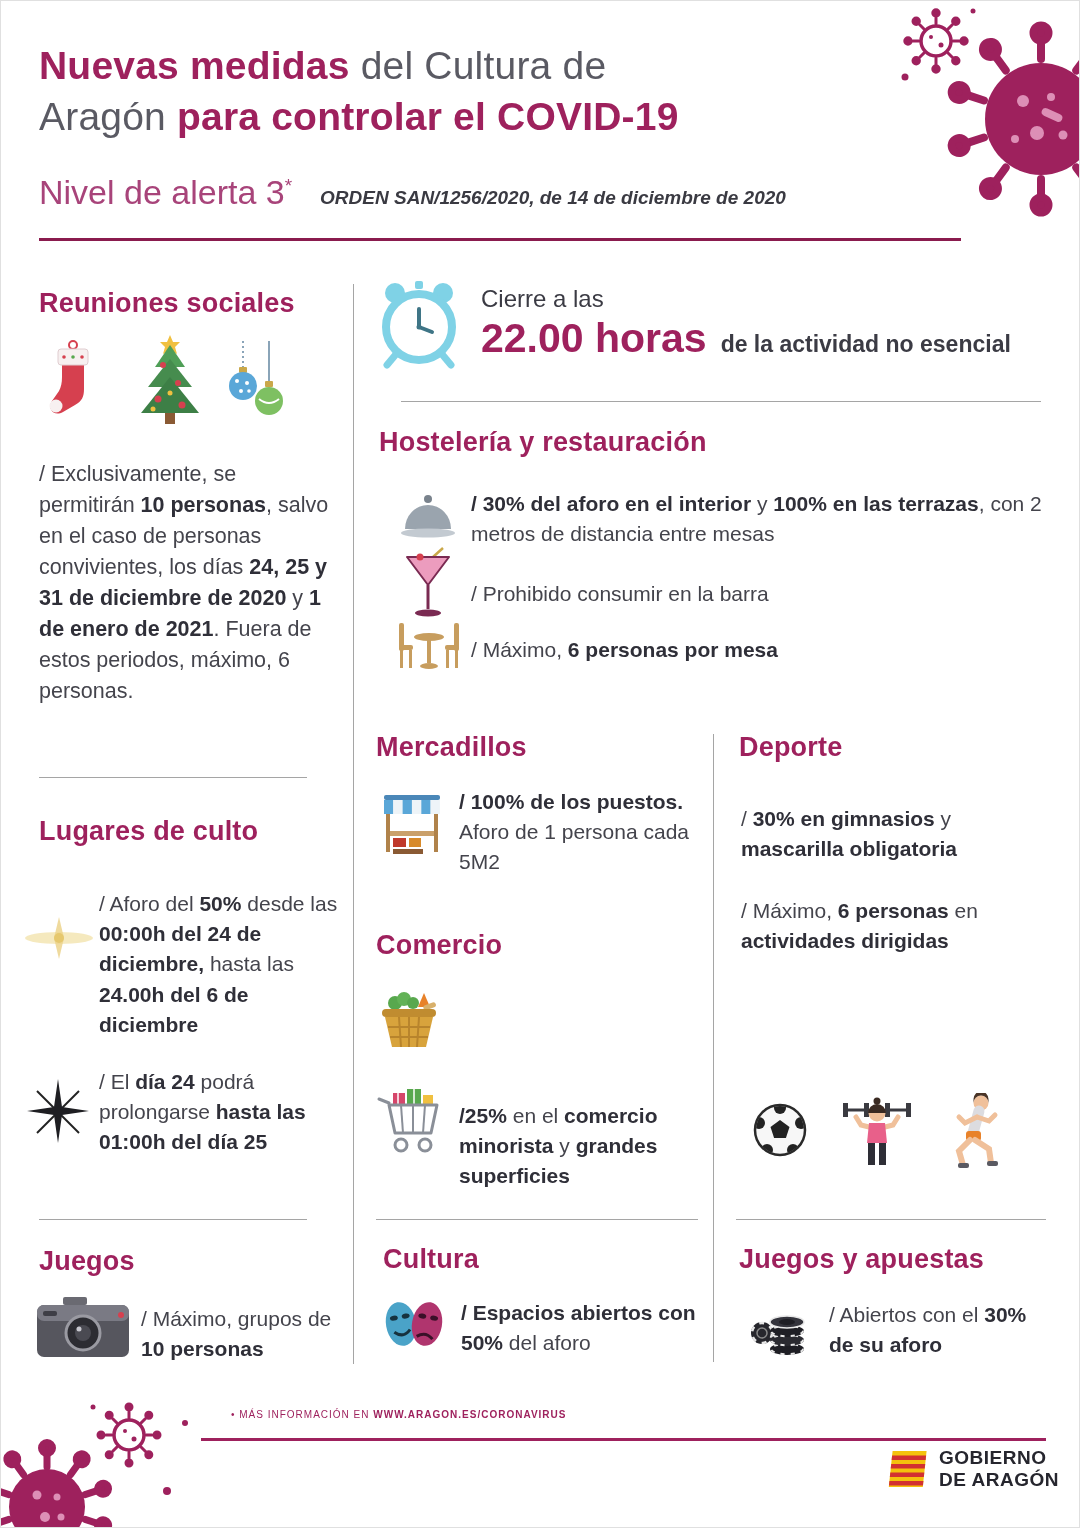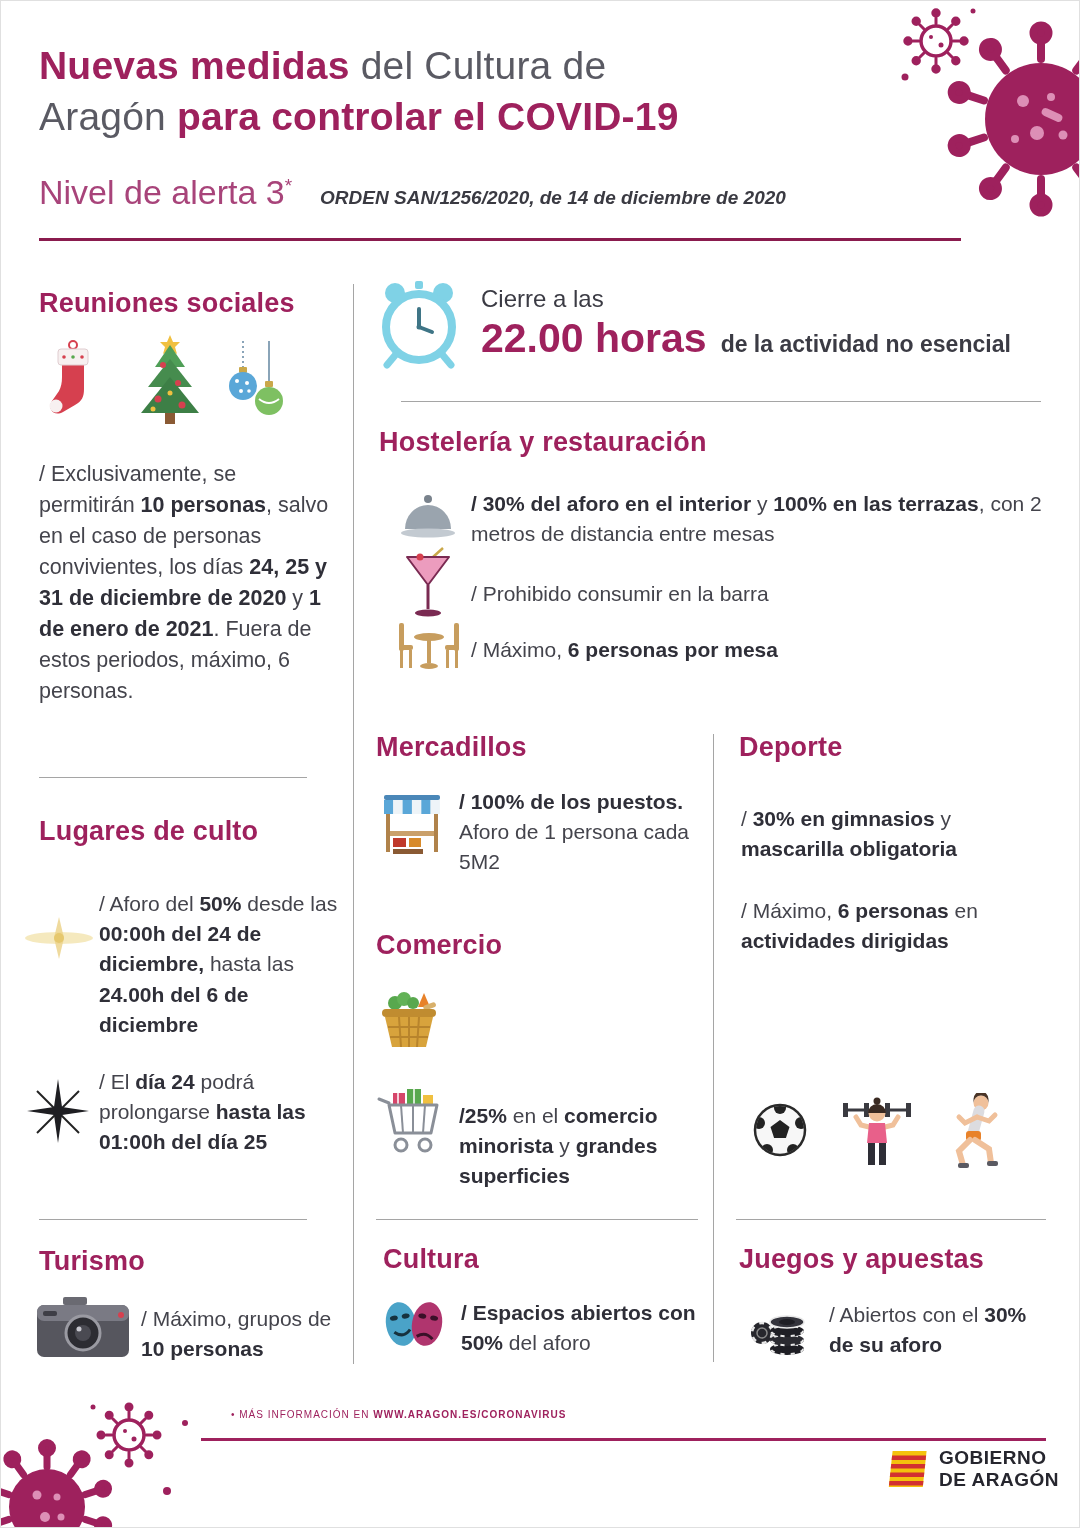--- a/index.html
+++ b/index.html
@@ -157,21 +157,21 @@
   <svg class="icon" style="left:26px; top:1078px; width:62px; height:64px;" viewBox="0 0 62 64">
     <line x1="10" y1="12" x2="52" y2="54" stroke="#222" stroke-width="2"></line>
     <line x1="52" y1="12" x2="10" y2="54" stroke="#222" stroke-width="2"></line>
     <polygon points="31,0 35,28 62,32 35,36 31,64 27,36 0,32 27,28" fill="#1e1e22"></polygon>
   </svg>
 
   <div class="abs itxt" style="left:98px; top:1066px; width:242px;"><span>/ El </span><span class="b">día 24</span><span> podrá prolongarse </span><span class="b">hasta las 01:00h del día 25</span></div>
 
   <div class="abs hdiv" style="left:38px; top:1218px; width:268px;"></div>
 
-  <div class="abs sec-title" style="left:38px; top:1245px;">Turismo</div>
+  <div class="abs sec-title" style="left:38px; top:1245px;">Juegos</div>
 
   <svg class="icon" style="left:34px; top:1294px; width:96px; height:66px;" viewBox="0 0 96 66">
     <rect x="28" y="2" width="24" height="8" rx="2" fill="#6a6a72"></rect>
     <rect x="2" y="10" width="92" height="52" rx="7" fill="#56565e"></rect>
     <rect x="2" y="10" width="92" height="16" rx="7" fill="#7a7a84"></rect>
     <circle cx="48" cy="38" r="17" fill="#2c2c32" stroke="#9a9aa2" stroke-width="3"></circle>
     <circle cx="48" cy="38" r="8" fill="#4a4a52"></circle>
     <circle cx="44" cy="34" r="2.5" fill="#c8c8d0"></circle>
     <rect x="8" y="16" width="14" height="5" rx="2" fill="#3e3e46"></rect>
     <circle cx="86" cy="20" r="3" fill="#d6404f"></circle>

